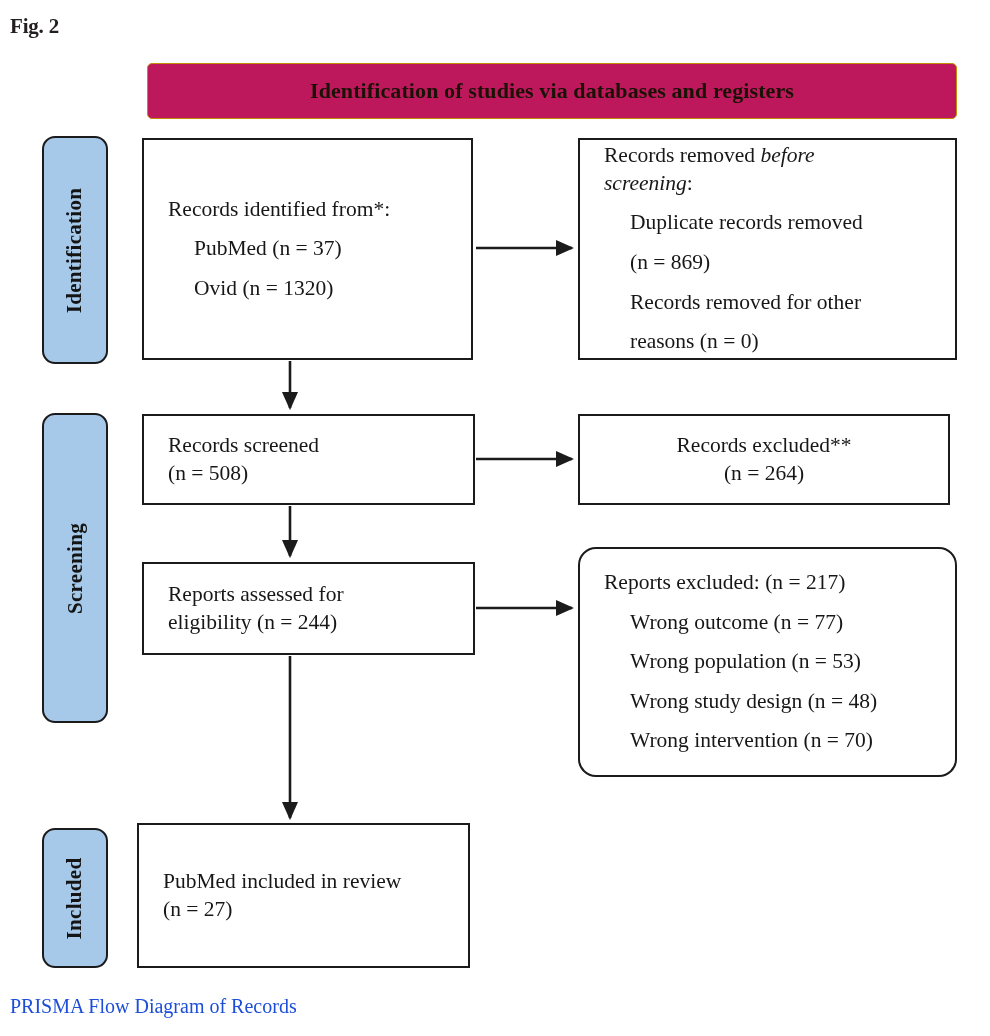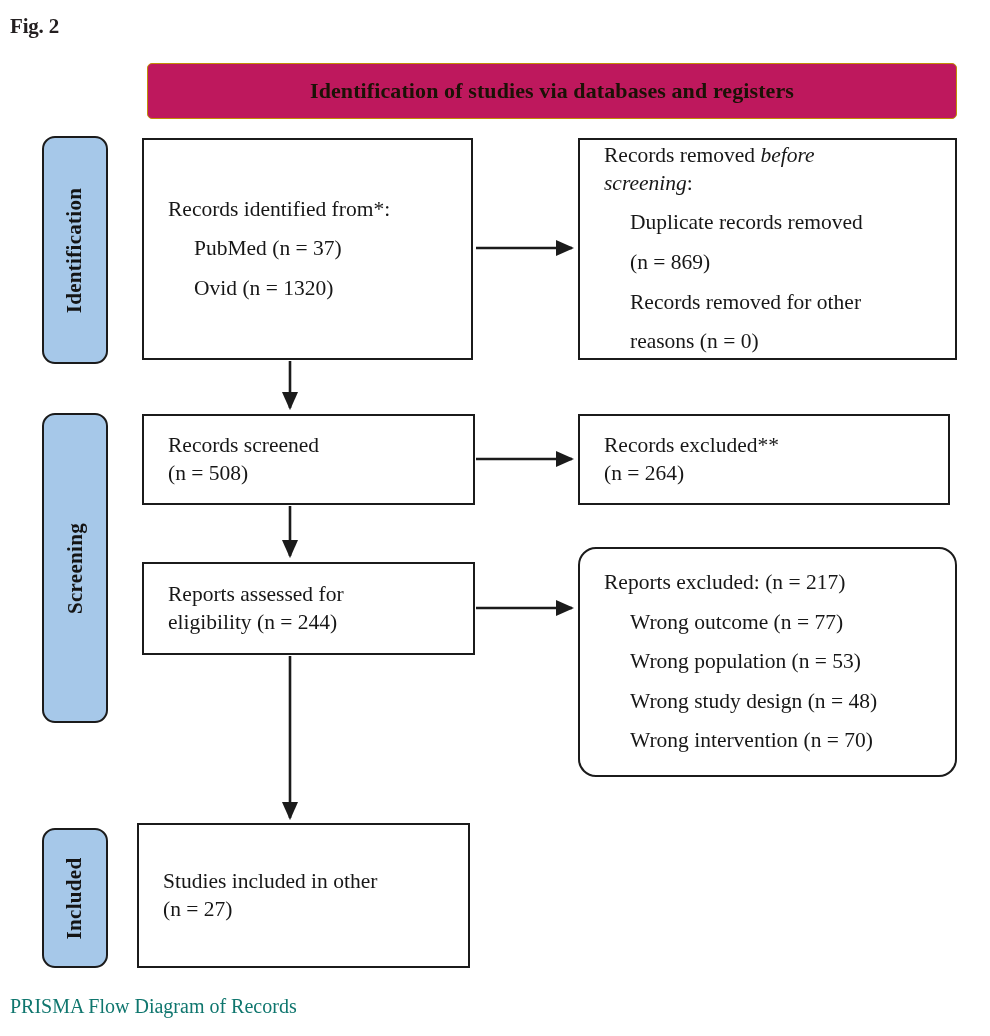--- a/index.html
+++ b/index.html
@@ -99,21 +99,21 @@
     line-height: 1.285;
     white-space: pre;
     color: #171717;
   }
   .line.indent { padding-left: 26px; margin-top: 12px; }
   .line .ital { font-style: italic; }
 
   #box-identified   { left: 142px; top: 138px;  width: 331px; height: 222px; }
   #box-removed      { left: 578px; top: 138px;  width: 379px; height: 222px; }
   #box-screened     { left: 142px; top: 414px;  width: 333px; height: 91px;  }
-  #box-excluded     { left: 578px; top: 414px;  width: 372px; height: 91px;  }
+  #box-excluded     { left: 578px; top: 414px;  width: 372px; height: 91px; text-align: center;  }
   #box-eligibility  { left: 142px; top: 562px;  width: 333px; height: 93px;  }
   #box-rep-excluded { left: 578px; top: 547px;  width: 379px; height: 230px; border-radius: 18px; }
   #box-included     { left: 137px; top: 823px;  width: 333px; height: 145px; }
 
   
   #connectors {
     position: absolute;
     left: 0;
     top: 0;
     width: 990px;
@@ -121,21 +121,21 @@
     pointer-events: none;
   }
 
   
   #caption {
     position: absolute;
     left: 10px;
     top: 995px;
     font-family: "Liberation Serif", "DejaVu Serif", serif;
     font-size: 20px;
-    color: #0f766e;
+    color: #1d4ed8;
     white-space: pre;
   }
 </style>
 </head>
 <body>
 
 <div id="fig-label">Fig. 2</div>
 
 <div id="banner">
   <div class="banner-text">Identification of studies via databases and registers</div>
@@ -196,21 +196,21 @@
     <div class="line">Reports excluded: (n = 217)</div>
     <div class="line indent">Wrong outcome (n = 77)</div>
     <div class="line indent">Wrong population (n = 53)</div>
     <div class="line indent">Wrong study design (n = 48)</div>
     <div class="line indent">Wrong intervention (n = 70)</div>
   </div>
 </div>
 
 <div class="flowbox" id="box-included">
   <div class="box-body">
-    <div class="line">Studies included in other</div>
+    <div class="line">PubMed included in review</div>
     <div class="line">(n = 27)</div>
   </div>
 </div>
 
 <svg id="connectors" viewBox="0 0 990 1036">
   <defs>
     <marker id="arrowhead" markerWidth="7" markerHeight="7" refX="6.2" refY="3.5" orient="auto" markerUnits="strokeWidth">
       <polygon points="0,0.4 7,3.5 0,6.6" fill="#1b1b1b"></polygon>
     </marker>
   </defs>

